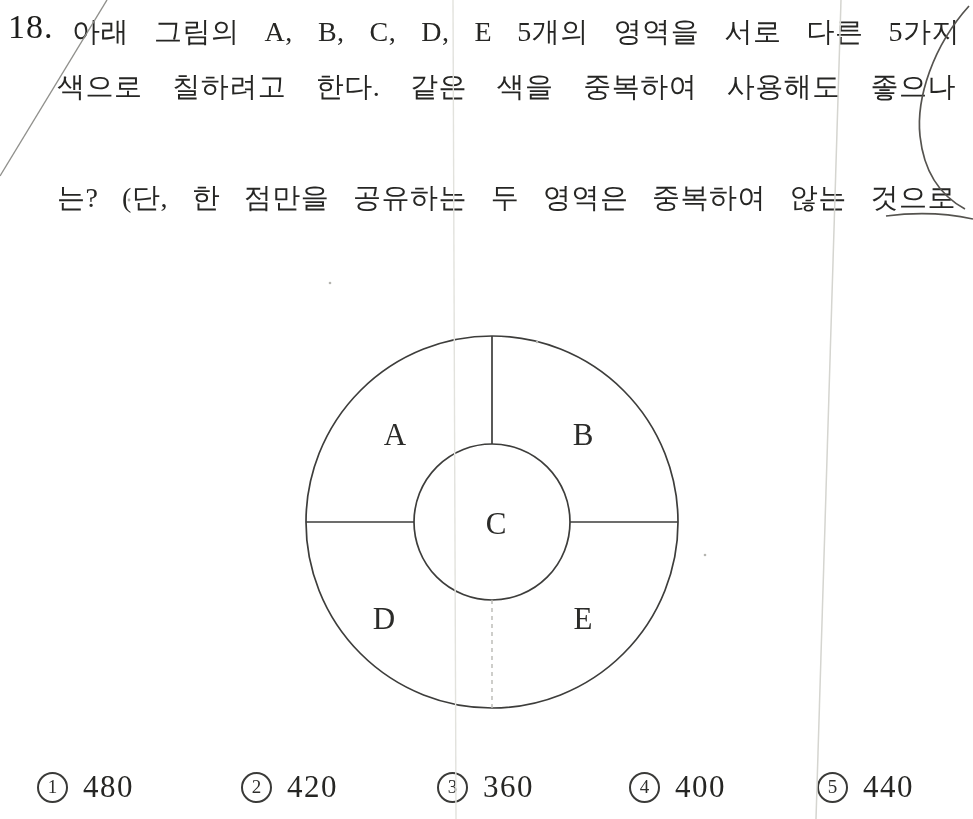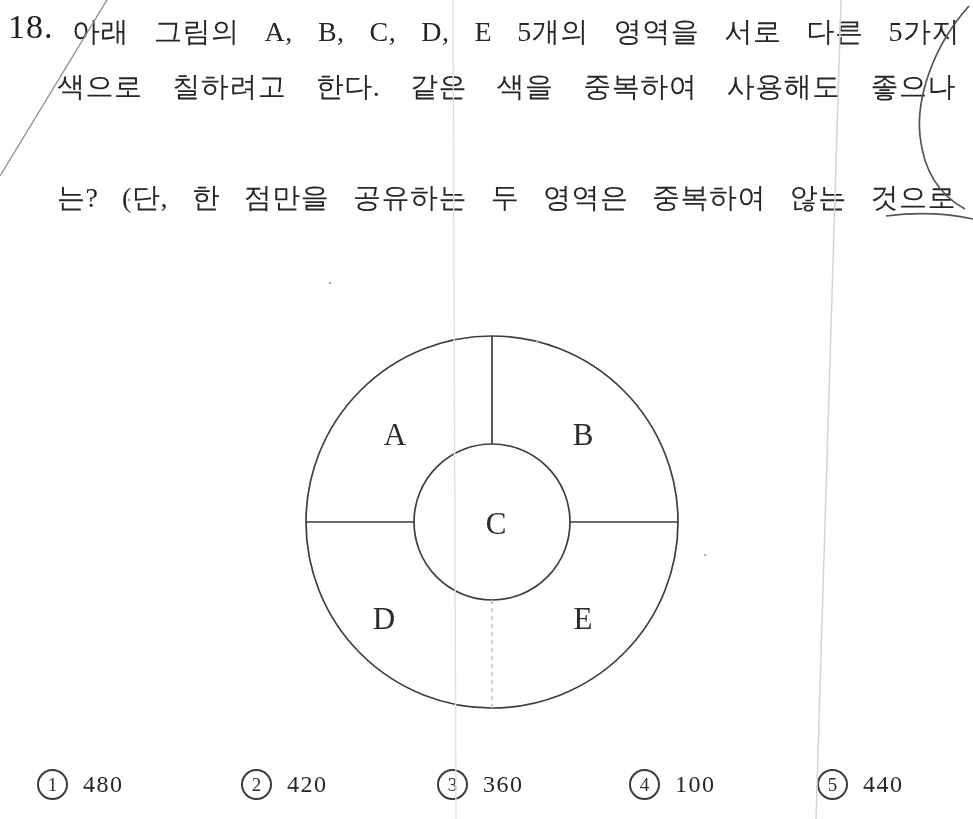--- a/index.html
+++ b/index.html
@@ -57,21 +57,21 @@
     box-sizing:border-box;
     width:31px;height:31px;
     border:2.2px solid #3a3a38;
     border-radius:50%;
     display:flex;align-items:center;justify-content:center;
     font-size:19px;
     color:#2e2e2c;
     flex:0 0 auto;
   }
   .value{
-    font-size:24px;
+    font-size:31px;
     letter-spacing:1.5px;
     color:#262624;
     text-align:right;
   }
   
   .artifacts{
     position:absolute;left:0;top:0;width:973px;height:819px;
     pointer-events:none;
   }
 </style>
@@ -106,21 +106,21 @@
   <div class="choice c2">
     <span class="marker">2</span>
     <span class="value">420</span>
   </div>
   <div class="choice c3">
     <span class="marker">3</span>
     <span class="value">360</span>
   </div>
   <div class="choice c4">
     <span class="marker">4</span>
-    <span class="value">100</span>
+    <span class="value">400</span>
   </div>
   <div class="choice c5">
     <span class="marker">5</span>
     <span class="value">440</span>
   </div>
 
   <svg class="artifacts" viewBox="0 0 973 819">
     <line x1="841" y1="0" x2="816" y2="819" stroke="#d5d5d0" stroke-width="1.5"></line>
     <line x1="453" y1="0" x2="456" y2="819" stroke="#e2e2dd" stroke-width="1.4"></line>
     <path d="M 107,0 L 0,176" fill="none" stroke="#90908c" stroke-width="1.4"></path>

